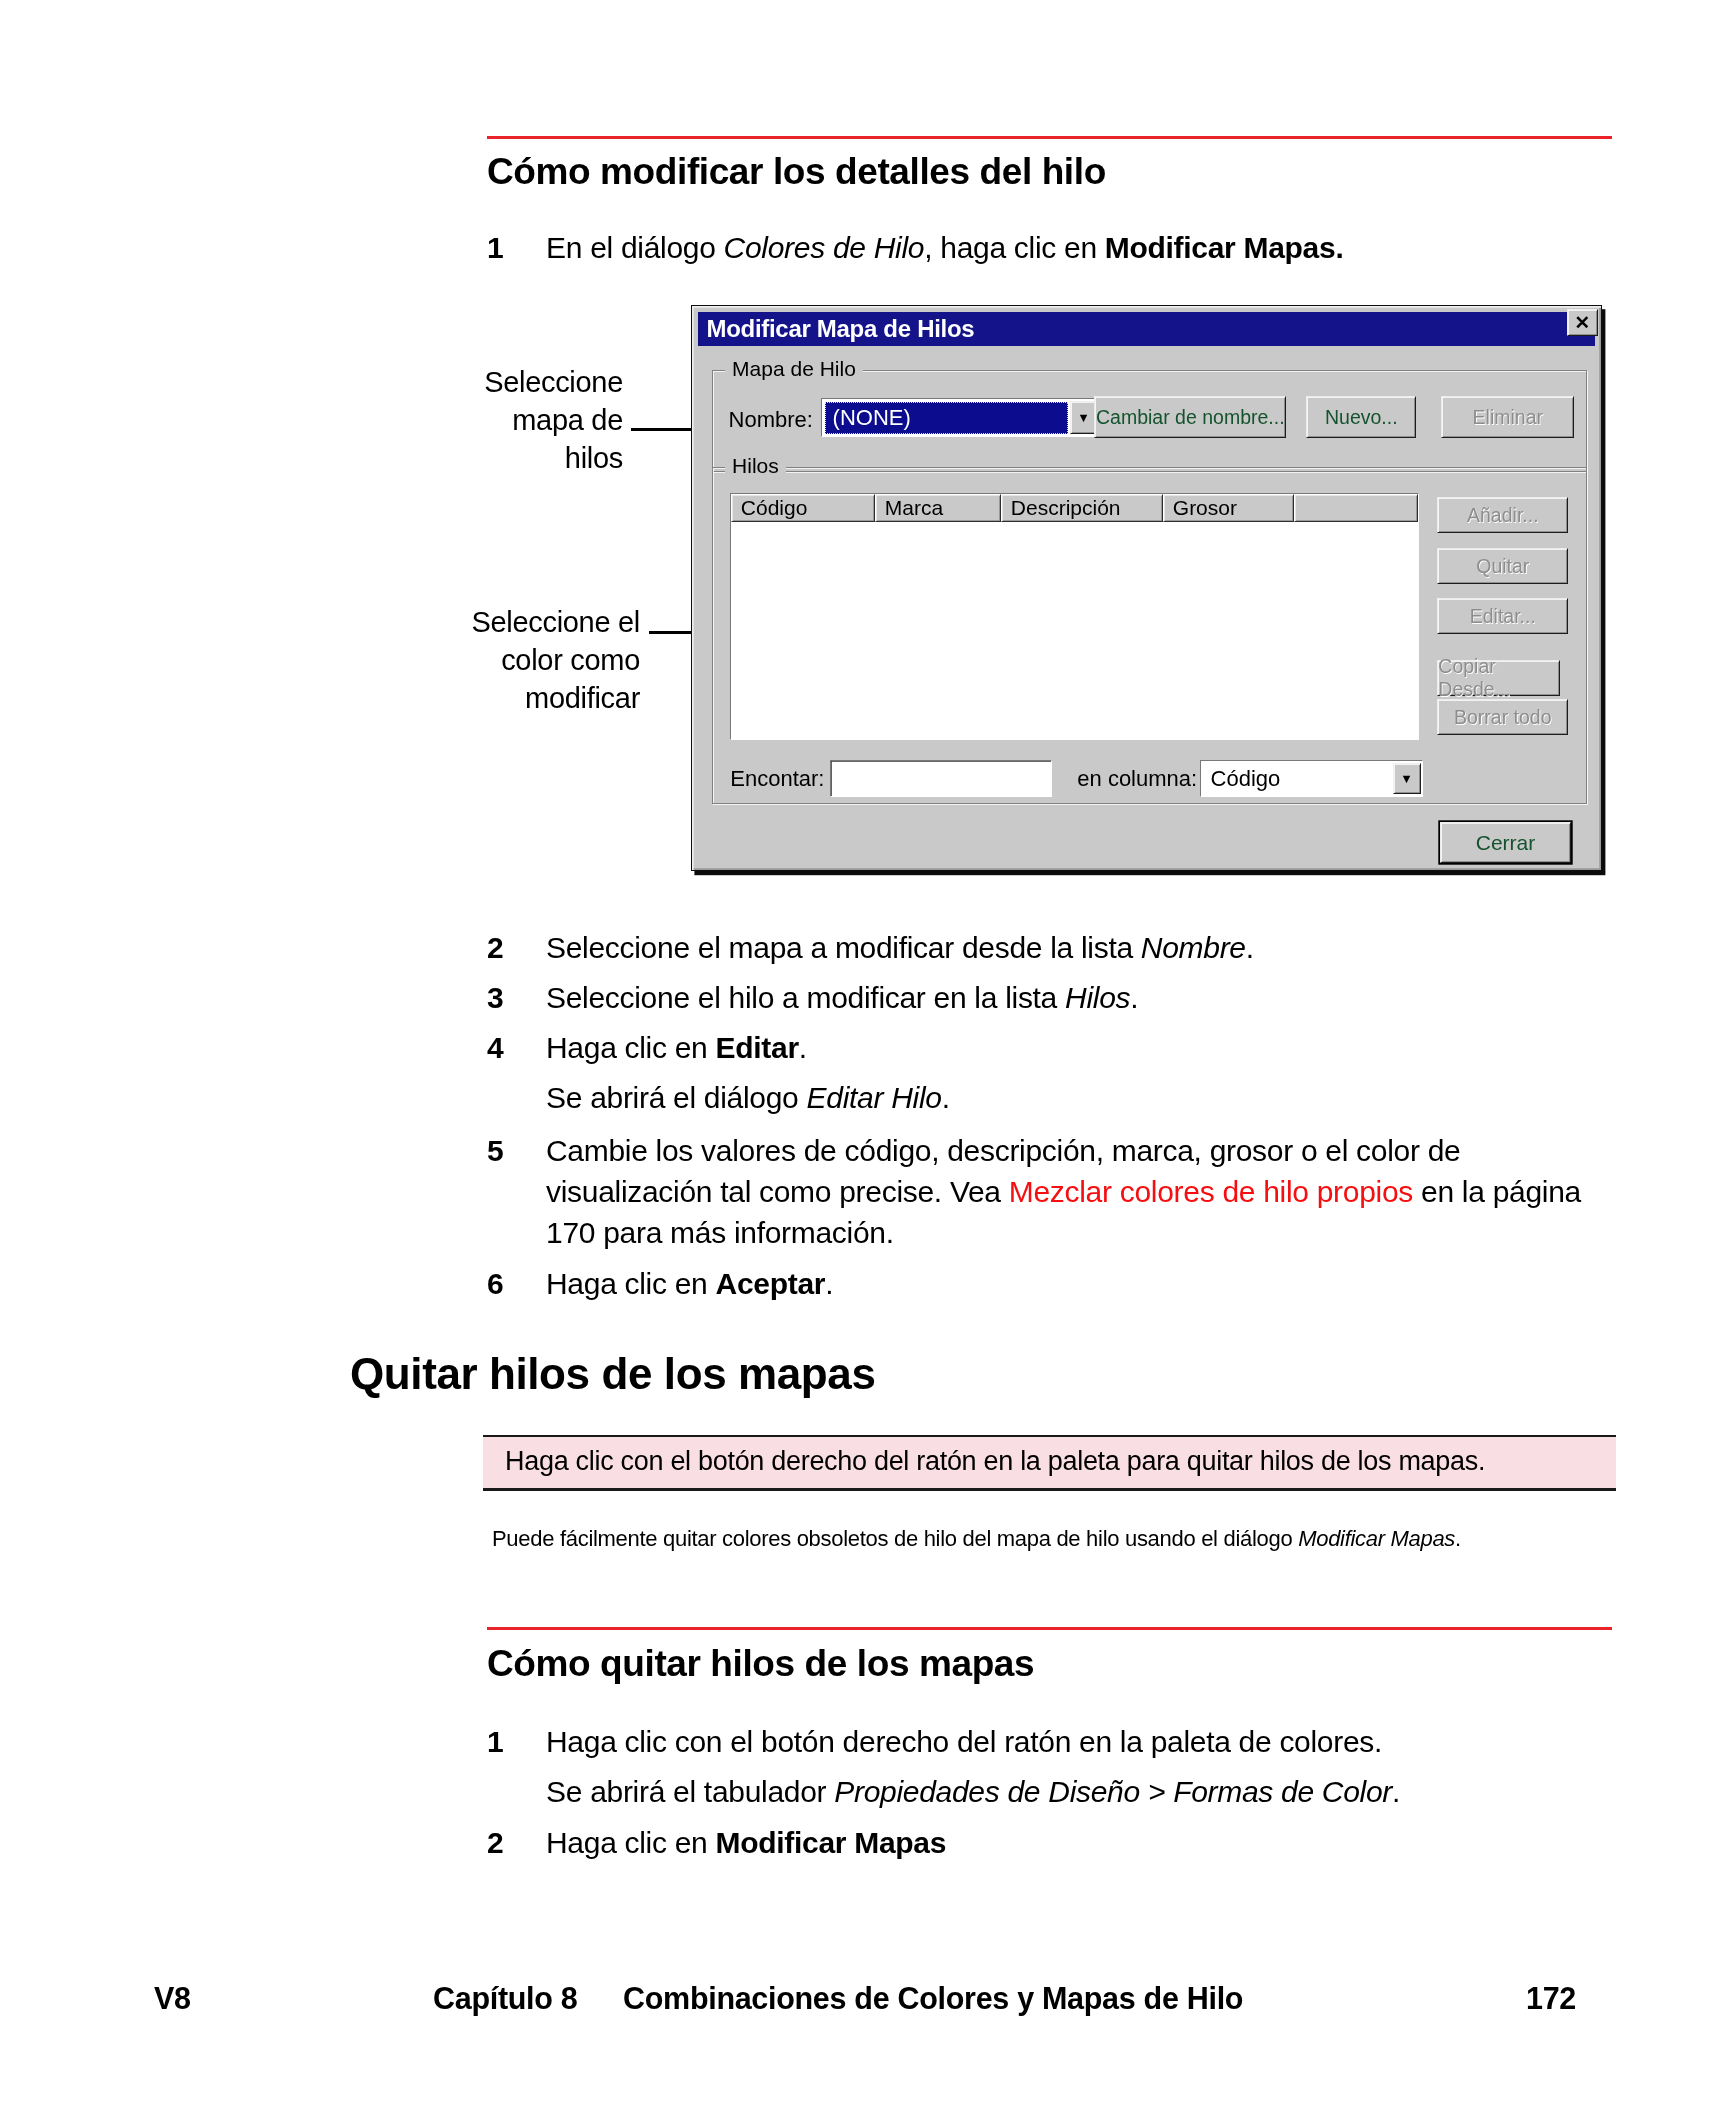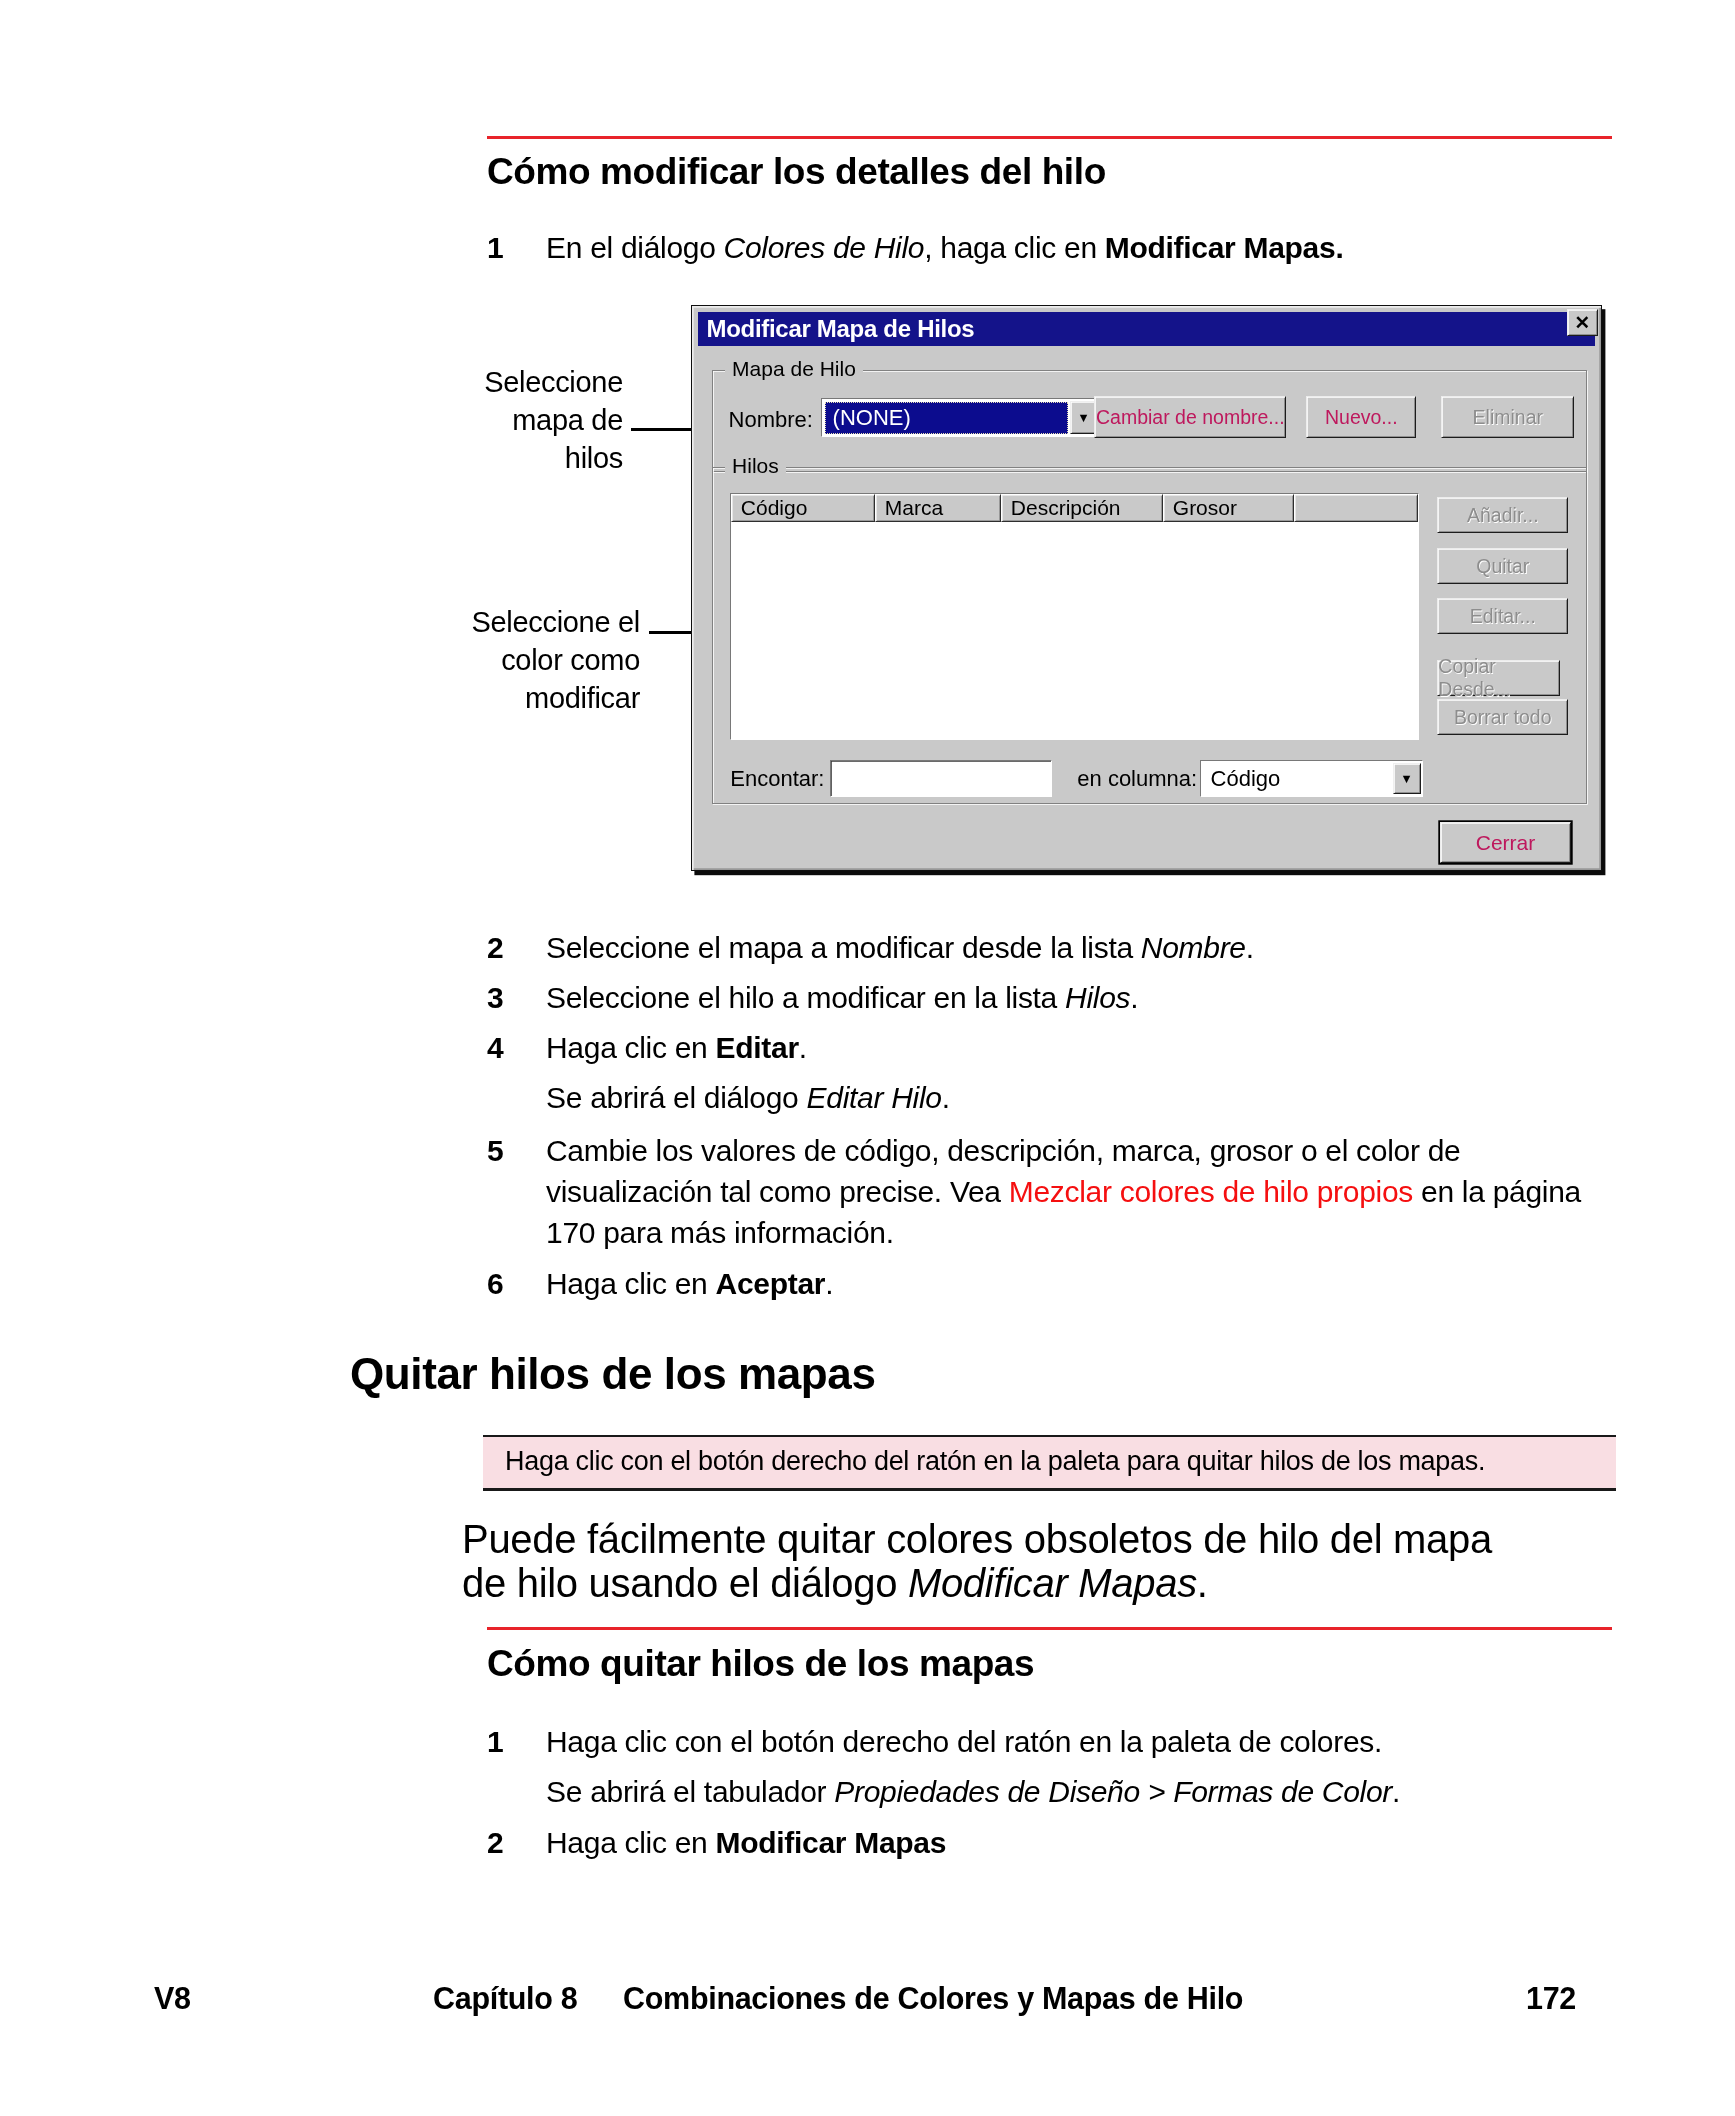--- a/index.html
+++ b/index.html
@@ -16,21 +16,21 @@
   .h3{position:absolute;left:487px;font-size:37px;font-weight:bold;letter-spacing:-0.4px;}
   .h2{position:absolute;left:350px;font-size:44px;font-weight:bold;letter-spacing:-0.4px;}
 
   .step{position:absolute;left:487px;width:1127px;font-size:30px;line-height:41px;letter-spacing:-0.3px;}
   .step .num{position:absolute;left:0;top:0;font-weight:bold;}
   .step .txt{display:block;margin-left:59px;width:1064px;}
   .i{font-style:italic;}
   .b{font-weight:bold;}
   .r{color:var(--link-red);}
 
-  .para{position:absolute;left:462px;width:1076px;font-size:40px;line-height:44px;letter-spacing:-0.3px;}
+  .para{position:absolute;left:492px;width:1076px;font-size:22px;line-height:44px;letter-spacing:-0.3px;}
 
   .ann{position:absolute;text-align:right;font-size:29px;line-height:38px;letter-spacing:-0.3px;}
   .ann span{display:block;}
   .arrow{position:absolute;height:2.5px;background:#000;}
   .arrow:after{content:"";position:absolute;right:-16px;top:-6.8px;width:0;height:0;
     border-left:16px solid #000;border-top:7.6px solid transparent;border-bottom:7.6px solid transparent;}
 
   
   .dialog{position:absolute;left:691px;top:305px;width:911px;height:566px;
     background:var(--dialog-face);border:1.7px solid #0f0f0f;
@@ -58,21 +58,21 @@
     color:#000;display:flex;align-items:center;padding-left:6.8px;font-size:22px;}
   .combo .arrowbtn{position:absolute;right:1.7px;top:1.7px;bottom:1.7px;width:28px;background:var(--dialog-face);
     border:0.8px solid;border-color:#efefef #1c1c1c #1c1c1c #efefef;
     box-shadow:inset 0.8px 0.8px 0 #fff, inset -0.8px -0.8px 0 #7e7e7e;
     display:flex;align-items:center;justify-content:center;font-size:12.7px;color:#000;}
 
   .btn98{position:absolute;background:var(--dialog-face);
     border:0.8px solid;border-color:#ececec #1c1c1c #1c1c1c #ececec;
     box-shadow:inset 0.8px 0.8px 0 #fff, inset -0.8px -0.8px 0 #7e7e7e;
     display:flex;align-items:center;justify-content:center;
-    font-family:"Liberation Sans","DejaVu Sans",sans-serif;font-size:19.5px;color:#be185d;cursor:default;}
+    font-family:"Liberation Sans","DejaVu Sans",sans-serif;font-size:19.5px;color:#14532d;cursor:default;}
   .btn98.disabled{color:var(--disabled-text);text-shadow:0.8px 0.8px 0 #fff;}
   .btn98.btn-default{box-shadow:0 0 0 1.7px #000, inset 0.8px 0.8px 0 #fff, inset -0.8px -0.8px 0 #7e7e7e;}
 
   .sunken{position:absolute;border:1.7px solid;border-color:#787878 #ffffff #ffffff #787878;background:#fff;
     box-shadow:inset 0.8px 0.8px 0 #3a3a3a;}
 
   .listbox{position:absolute;border:1.7px solid;border-color:#787878 #ffffff #ffffff #787878;background:#fff;}
   .lhead{display:flex;height:28px;background:var(--dialog-face);}
   .hcell{border:0.8px solid;border-color:#fff #2e2e2e #2e2e2e #fff;
     box-shadow:inset 0.8px 0.8px 0 #eee, inset -0.8px -0.8px 0 #8a8a8a;

